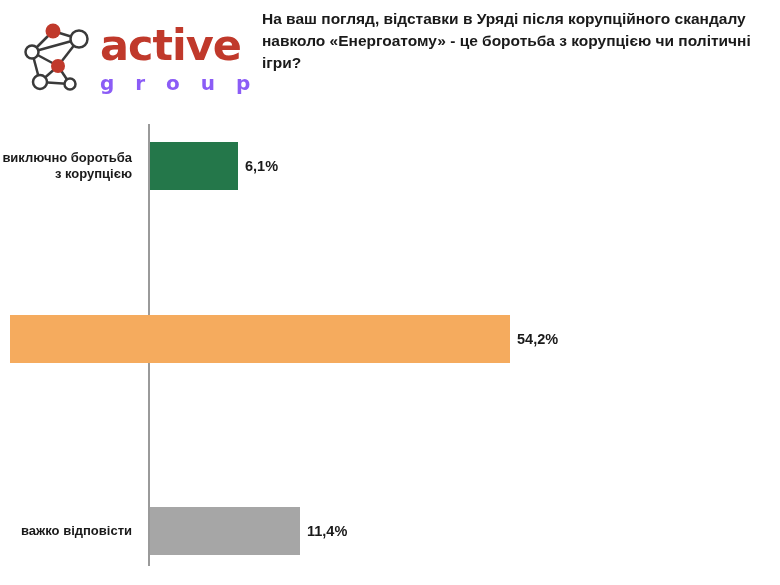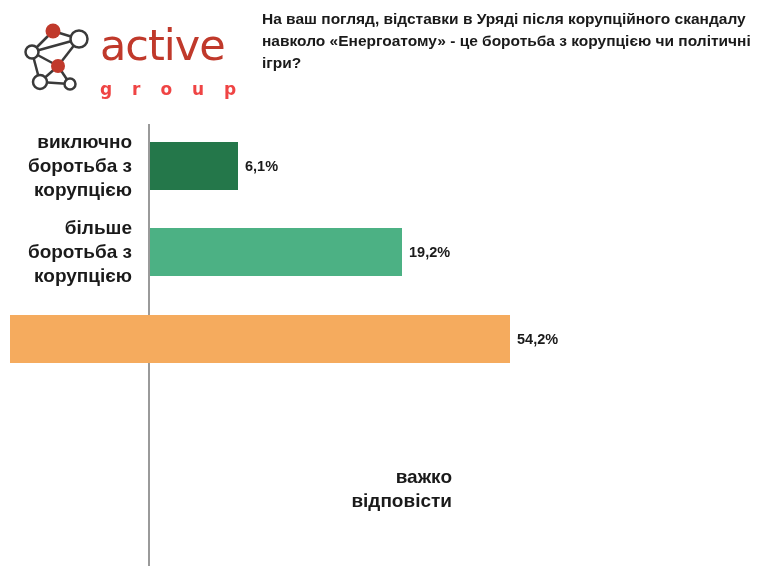--- a/index.html
+++ b/index.html
@@ -39,31 +39,31 @@
     height: 86px;
   }
   #logo-text {
     position: absolute;
     left: 92px;
     top: 14px;
     width: 160px;
   }
   #logo-word {
     font-size: 43px;
-    font-weight: normal;
+    font-weight: bold;
     color: #c0392b;
     letter-spacing: -1px;
     line-height: 1;
     font-family: "DejaVu Sans", sans-serif;
   }
   #logo-sub {
-    margin-top: 14px;
-    font-size: 17px;
-    font-weight: bold;
-    color: #ef4444;
+    margin-top: 6px;
+    font-size: 20px;
+    font-weight: bold;
+    color: #8b5cf6;
     letter-spacing: 7px;
     line-height: 1;
     font-family: "DejaVu Sans", sans-serif;
   }
 
   #chart-title {
     position: absolute;
     left: 262px;
     top: 8px;
     width: 508px;
@@ -98,21 +98,21 @@
     width: 780px;
     height: 80px;
     display: flex;
     align-items: center;
   }
 
   .cat-label {
     width: 140px;
     padding-right: 8px;
     text-align: right;
-    font-size: 19px;
+    font-size: 13px;
     font-weight: bold;
     color: #1a1a1a;
     line-height: 1.25;
     box-sizing: border-box;
   }
 
   .bar-wrap {
     position: relative;
     flex: 1;
     height: 80px;
@@ -172,32 +172,29 @@
   <div id="axis-line"></div>
 
   <div class="row" style="top:14px;">
     <div class="cat-label">виключно боротьба з корупцією</div>
     <div class="bar-wrap">
       <div class="bar" style="width:88px; background:#24774a;"></div>
       <div class="bar-value">6,1%</div>
     </div>
   </div>
 
-  <div class="row" style="top:100px;">
-    <div class="cat-label">більше боротьба з корупцією</div>
-    <div class="bar-wrap">
-      <div class="bar" style="width:252px; background:#4cb184;"></div>
-      <div class="bar-value">19,2%</div>
-    </div>
-  </div>
 
   <div class="row" style="top:187px;">
     <div class="bar-wrap">
       <div class="bar" style="width:500px; background:#f5ab5e;"></div>
       <div class="bar-value">54,2%</div>
     </div>
   </div>
 
 
-  <div class="row" style="top:353px;flex-direction:column;">
+  <div class="row" style="top:379px;">
     <div class="cat-label">важко відповісти</div>
+    <div class="bar-wrap">
+      <div class="bar" style="width:150px; background:#a6a6a6;"></div>
+      <div class="bar-value">11,4%</div>
+    </div>
   </div>
 </div>
 
 </body></html>

